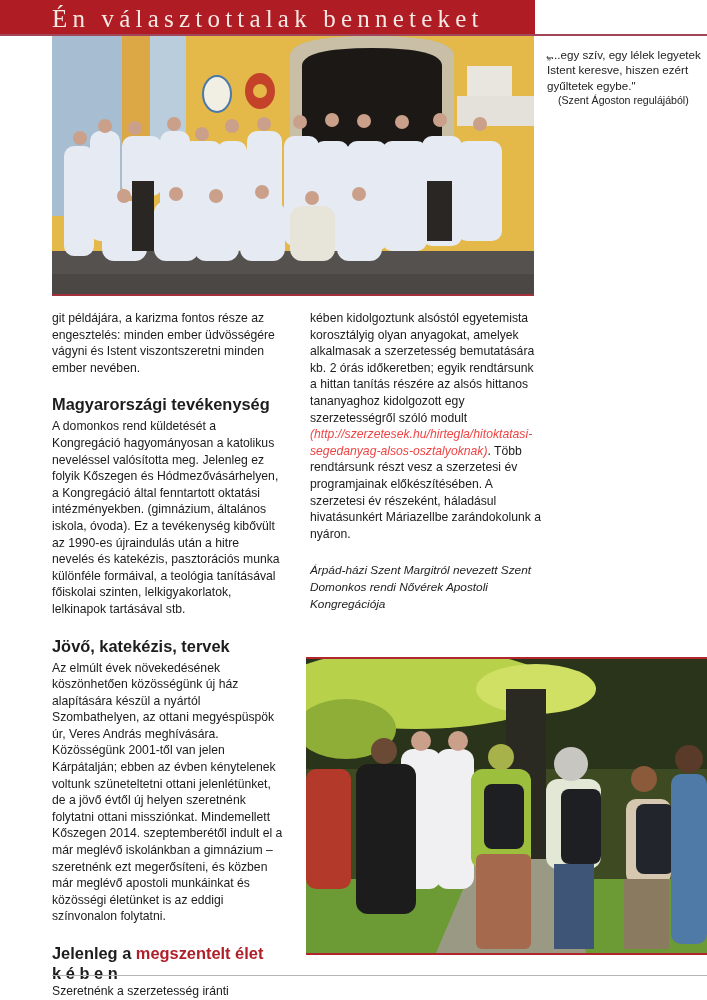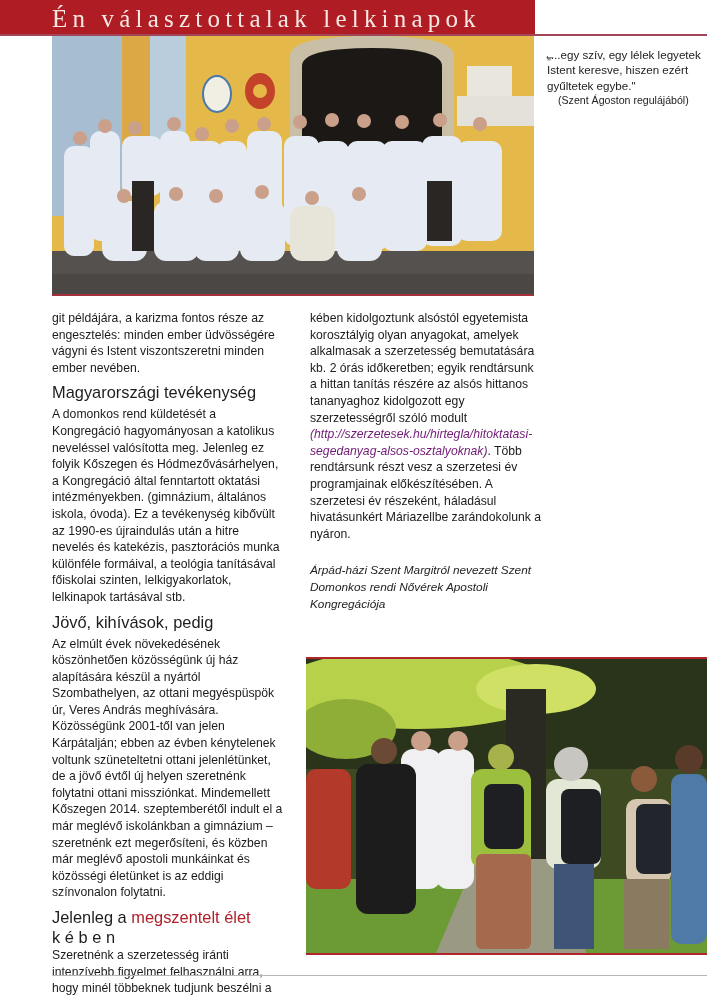--- a/index.html
+++ b/index.html
@@ -23,33 +23,33 @@
   .quote { position:absolute; left:547px; top:47px; width:160px; font-size:11.6px; line-height:15.3px; color:#222; }
   .quote .arrow { position:absolute; left:-3px; top:0; }
   .quote .q-text { display:block; }
   .quote .q-source { margin-left:11px; display:block; font-size:10.6px; margin-top:0; }
 
   
   .col { position:absolute; font-size:12.2px; line-height:16.6px; color:#1b1b1b; }
   .col-left { left:52px; top:310px; width:232px; }
   .col-right { left:310px; top:310px; width:232px; }
   .col p { margin:0; }
-  .h2 { font-size:16.4px; font-weight:normal; line-height:20px; margin:6px 0 4px 0; color:#1d1d1d; }
+  .h2 { font-size:16.4px; font-weight:bold; line-height:20px; margin:18px 0 4px 0; color:#1d1d1d; }
   .h2 .red { color:#b0202a; }
   .h2 .spaced { letter-spacing:4.6px; }
-  .red-it { color:#701a75; font-style:italic; }
+  .red-it { color:#ef4444; font-style:italic; }
   .caption { font-style:italic; font-size:11.8px; line-height:17px; color:#222; margin-top:20px; }
 
   .footer-rule { position:absolute; left:52px; top:975px; width:655px; height:1px; background:#b5b5b5; }
 </style>
 </head>
 <body>
 
 <div class="header-band">
-  <div class="header-title">Én választottalak lelkinapok</div>
+  <div class="header-title">Én választottalak benneteket</div>
 </div>
 <div class="header-rule"></div>
 
 <div class="photo-top">
   <svg width="482" height="258" viewBox="0 0 482 258">
     <rect x="0" y="0" width="482" height="258" fill="#e4b94a"></rect>
     <rect x="0" y="0" width="70" height="180" fill="#a7bed2"></rect>
     <rect x="98" y="0" width="36" height="150" fill="#b9cddd"></rect>
     <rect x="70" y="0" width="28" height="180" fill="#dca845"></rect>
     <rect x="415" y="30" width="45" height="40" fill="#e9e6df"></rect>
@@ -116,21 +116,21 @@
 <div class="quote">
   <span class="arrow">←</span>
   <span class="q-text">„...egy szív, egy lélek legyetek Istent keresve, hiszen ezért gyűltetek egybe."</span>
   <span class="q-source">(Szent Ágoston regulájából)</span>
 </div>
 
 <div class="col col-left">
   <p>git példájára, a karizma fontos része az engesztelés: minden ember üdvösségére vágyni és Istent viszontszeretni minden ember nevében.</p>
   <div class="h2">Magyarországi tevékenység</div>
   <p>A domonkos rend küldetését a Kongregáció hagyományosan a katolikus neveléssel valósította meg. Jelenleg ez folyik Kőszegen és Hódmezővásárhelyen, a Kongregáció által fenntartott oktatási intézményekben. (gimnázium, általános iskola, óvoda). Ez a tevékenység kibővült az 1990-es újraindulás után a hitre nevelés és katekézis, pasztorációs munka különféle formáival, a teológia tanításával főiskolai szinten, lelkigyakorlatok, lelkinapok tartásával stb.</p>
-  <div class="h2">Jövő, kihívások, pedig</div>
+  <div class="h2">Jövő, katekézis, tervek</div>
   <p>Az elmúlt évek növekedésének köszönhetően közösségünk új ház alapítására készül a nyártól Szombathelyen, az ottani megyéspüspök úr, Veres András meghívására. Közösségünk 2001-től van jelen Kárpátalján; ebben az évben kénytelenek voltunk szüneteltetni ottani jelenlétünket, de a jövő évtől új helyen szeretnénk folytatni ottani missziónkat. Mindemellett Kőszegen 2014. szeptemberétől indult el a már meglévő iskolánkban a gimnázium – szeretnénk ezt megerősíteni, és közben már meglévő apostoli munkáinkat és közösségi életünket is az eddigi színvonalon folytatni.</p>
   <div class="h2" style="margin-bottom:0;">
     <span>Jelenleg a </span><span class="red">megszentelt élet</span><br>
     <span class="spaced">kében</span>
   </div>
   <p>Szeretnénk a szerzetesség iránti intenzívebb figyelmet felhasználni arra, hogy minél többeknek tudjunk beszélni a szerzetesi hivatás szépségéről. Ennek érde-</p>
 </div>
 
 <div class="col col-right">
   <p><span>kében kidolgoztunk alsóstól egyetemista korosztályig olyan anyagokat, amelyek alkalmasak a szerzetesség bemutatására kb. 2 órás időkeretben; egyik rendtársunk a hittan tanítás részére az alsós hittanos tananyaghoz kidolgozott egy szerzetességről szóló modult </span><span class="red-it">(http://szerzetesek.hu/hirtegla/hitoktatasi-segedanyag-alsos-osztalyoknak)</span><span>. Több rendtársunk részt vesz a szerzetesi év programjainak előkészítésében. A szerzetesi év részeként, háladásul hivatásunkért Máriazellbe zarándokolunk a nyáron.</span></p>

